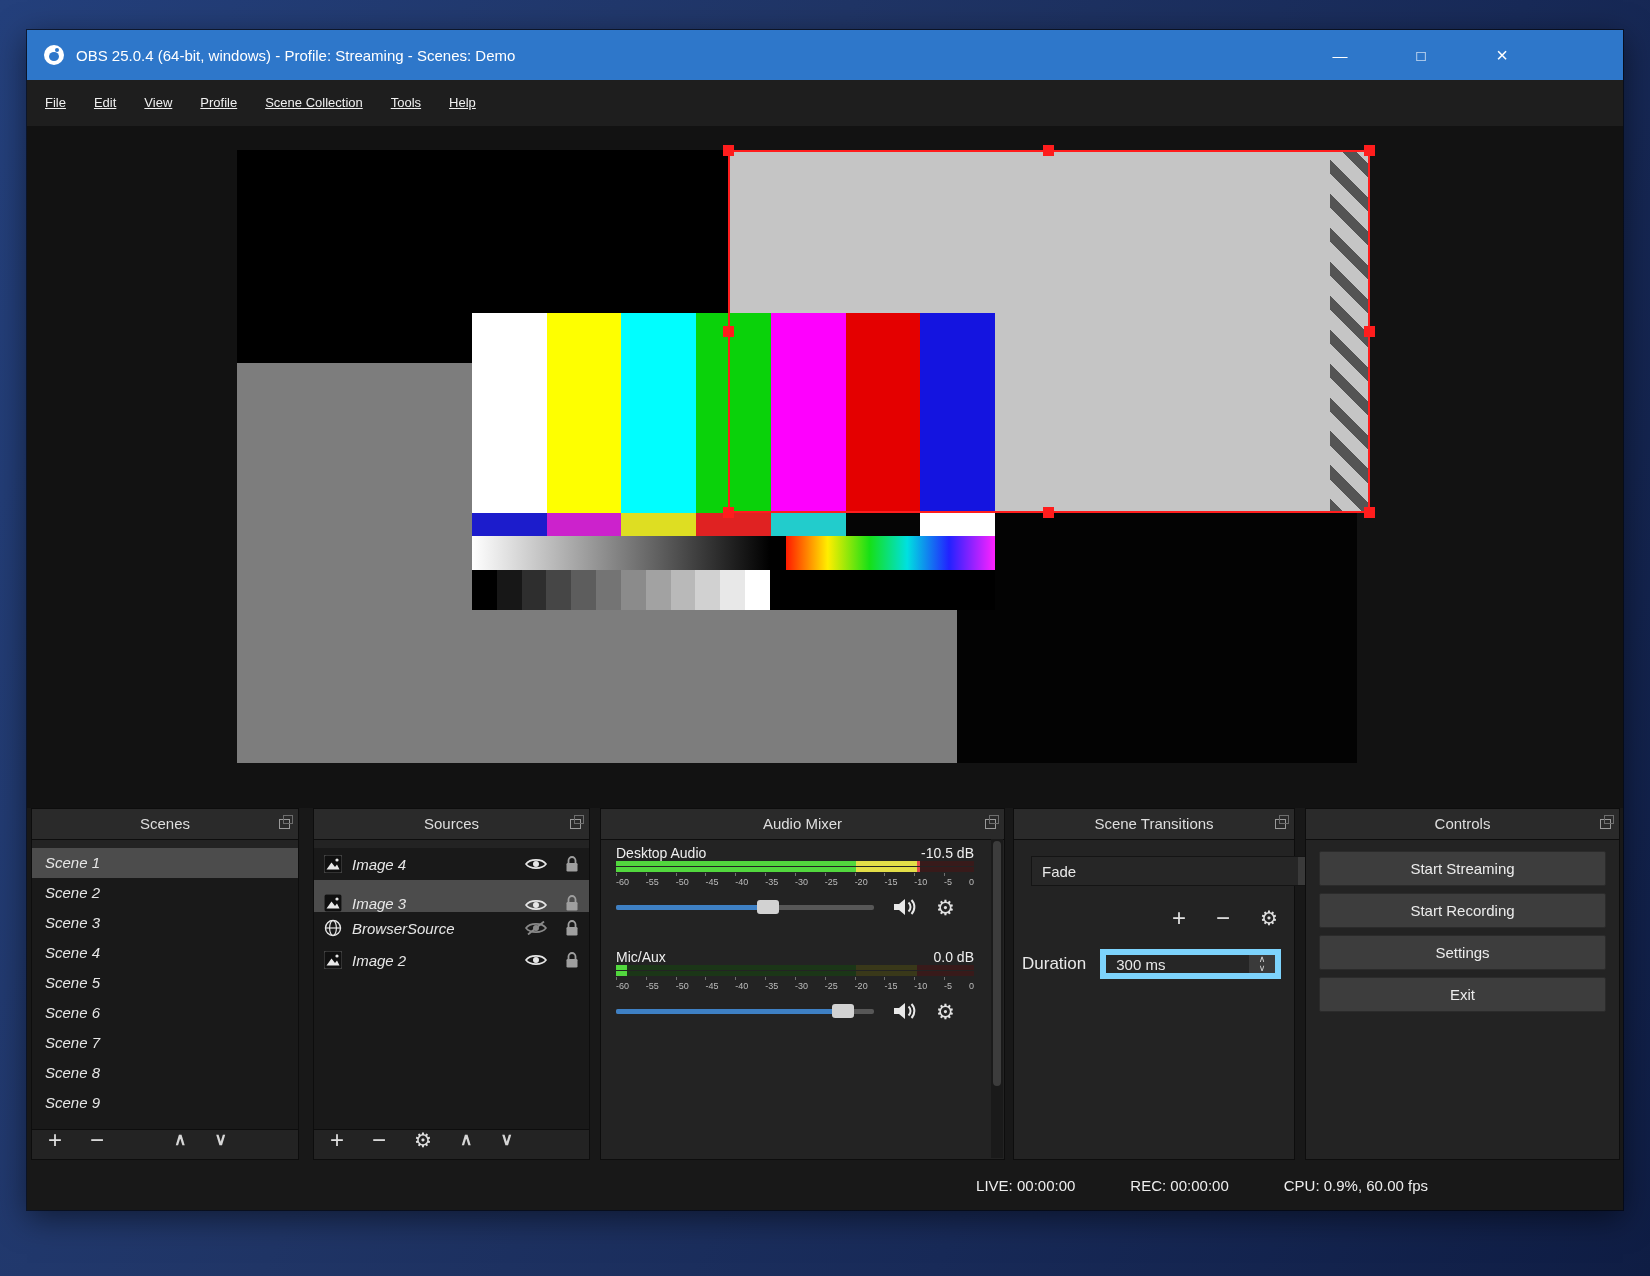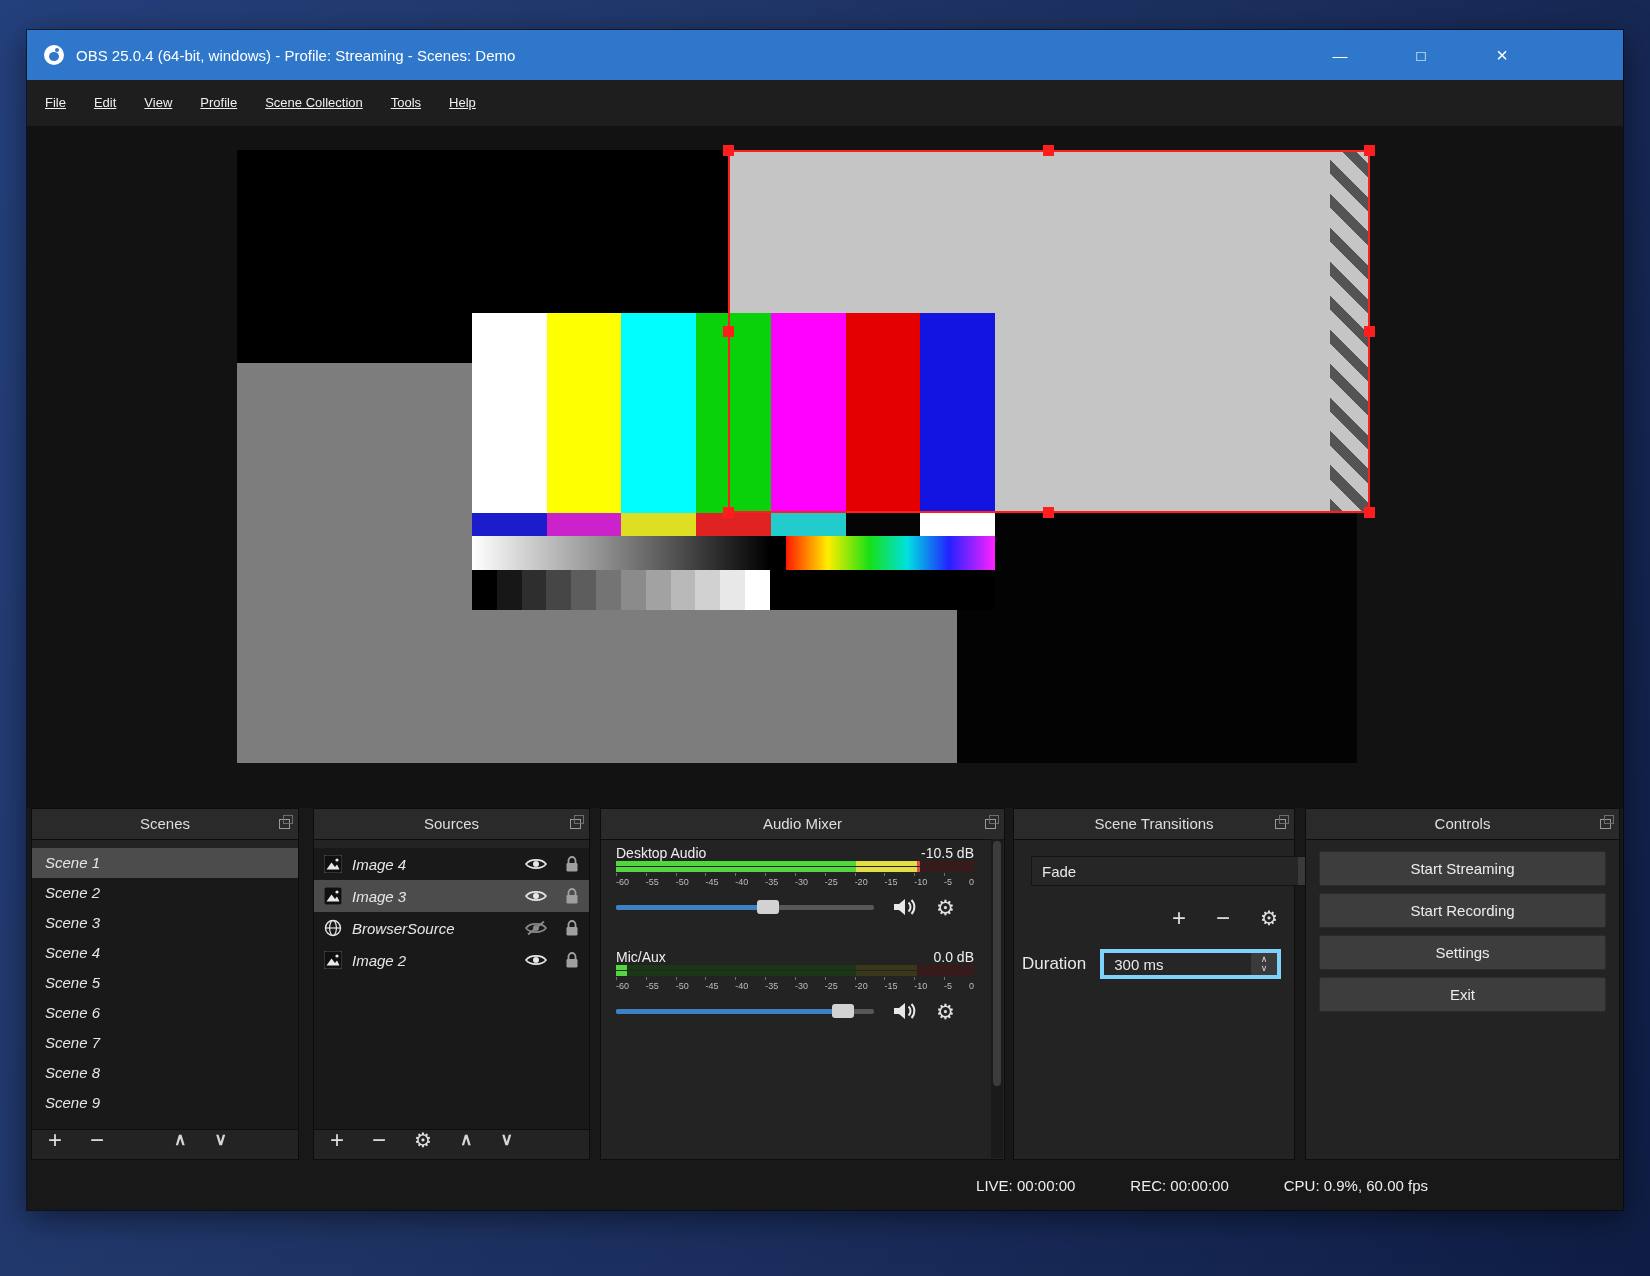--- a/index.html
+++ b/index.html
@@ -68,21 +68,21 @@
   .list{position:absolute;left:0;right:0;top:39px;height:281px;background:#191919;border-bottom:1px solid #0d0d0d;overflow:hidden;font-style:italic;}
   .scene-row{height:30px;line-height:30px;padding-left:13px;font-size:15px;color:#e6e6e6;}
   .scene-row.selected{background:#4c4c4c;}
   .panel-toolbar{position:absolute;left:0;right:0;bottom:0;height:39px;display:flex;align-items:center;padding-left:16px;gap:28px;}
   .tb{color:#e0e0e0;font-size:24px;line-height:1;}
   .tb.small{font-size:17px;font-weight:bold;color:#d6d6d6;}
   .tb.gear{font-size:20px;}
   .tb-spacer{width:14px;}
   
   .src-row{height:32px;display:flex;align-items:center;font-size:15px;color:#e6e6e6;}
-  .src-row.selected{background:#4c4c4c;}
+  .src-row.selected{background:#4c4c4c;align-items:flex-end;}
   .src-type{margin-left:10px;flex:none;display:flex;}
   .src-name{margin-left:10px;flex:1;}
   .src-eye{flex:none;display:flex;margin-right:18px;}
   .src-lock{flex:none;display:flex;margin-right:10px;}
   
   .mix-ch{position:absolute;left:15px;right:30px;}
   #ch1{top:36px;} #ch2{top:140px;}
   .mix-head{display:flex;justify-content:space-between;font-size:14px;color:#efefef;}
   .meter{}
   .meter-bar{height:5px;margin-bottom:1px;position:relative;
@@ -100,21 +100,21 @@
   .mix-gear{font-size:21px;color:#e2e2e2;line-height:1;}
   .mixer-scroll{position:absolute;right:1px;top:30px;bottom:1px;width:12px;background:#1a1a1a;}
   .mixer-thumb{position:absolute;left:2px;top:2px;width:8px;height:245px;background:#3c3c3c;border-radius:4px;}
   
   .combo{position:absolute;left:17px;top:47px;width:294px;height:30px;background:#262626;border:1px solid #141414;box-sizing:border-box;display:flex;align-items:center;}
   .combo-text{flex:1;padding-left:10px;font-size:15px;color:#e8e8e8;}
   .spin-arrows{width:26px;height:100%;background:#3a3a3a;display:flex;flex-direction:column;align-items:center;justify-content:center;color:#d5d5d5;font-size:9px;line-height:9px;}
   .trans-icons{position:absolute;left:0;right:16px;top:92px;height:34px;display:flex;align-items:center;justify-content:flex-end;gap:30px;}
   .duration-row{position:absolute;left:8px;right:13px;top:140px;height:30px;display:flex;align-items:center;}
   .duration-label{font-size:17px;color:#e8e8e8;flex:none;}
-  .spinbox{margin-left:14px;flex:1;height:30px;background:#262626;border:4px solid #7dd3fc;box-sizing:border-box;display:flex;align-items:center;}
+  .spinbox{margin-left:14px;flex:1;height:30px;background:#262626;border:6px solid #7dd3fc;box-sizing:border-box;display:flex;align-items:center;}
   .spin-value{flex:1;padding-left:10px;font-size:15px;color:#e8e8e8;}
   
   .ctl-list{position:absolute;left:13px;right:13px;top:42px;display:flex;flex-direction:column;gap:7px;}
   .ctl-btn{height:33px;line-height:33px;text-align:center;background:#3d3d3d;border:1px solid #2b2b2b;border-radius:2px;font-size:15px;color:#ececec;}
   
   .statusbar{position:absolute;left:0;top:1130px;width:1596px;height:50px;display:flex;align-items:center;justify-content:flex-end;gap:55px;padding-right:195px;box-sizing:border-box;font-size:15px;color:#ededed;}
 </style>
 </head>
 <body>
 

